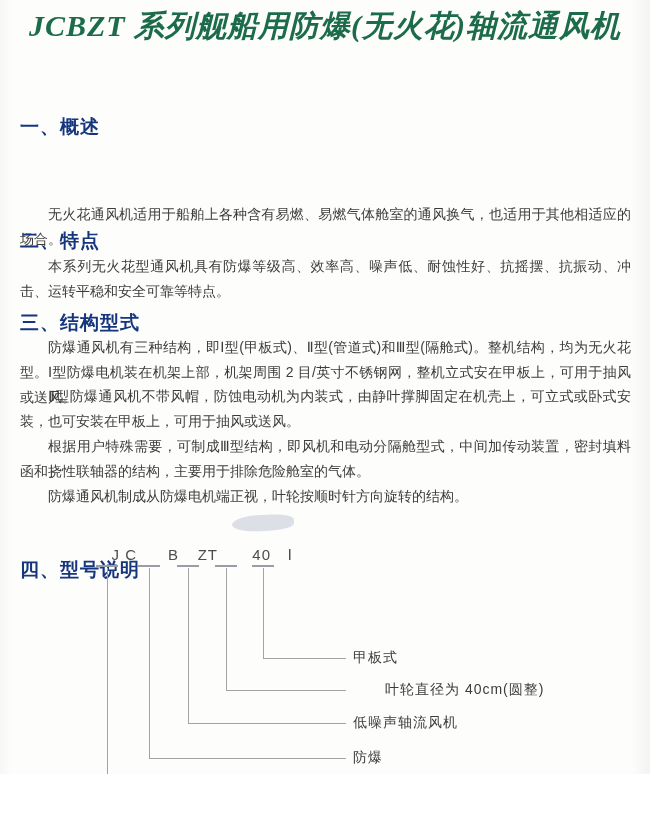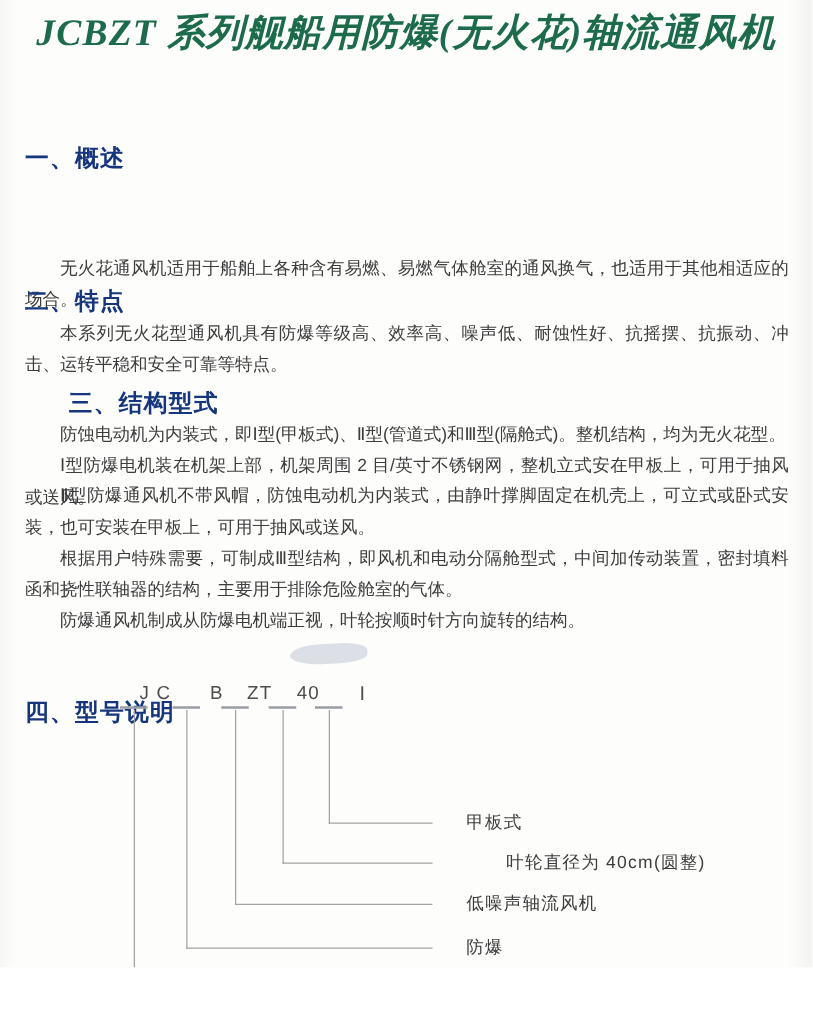--- a/index.html
+++ b/index.html
@@ -21,75 +21,75 @@
   .sec-heading{
     position:absolute;left:20px;
     font-size:19px;font-weight:bold;color:#15357d;
     letter-spacing:1px;
   }
   .para{
     position:absolute;left:20px;width:611px;
     font-size:14px;line-height:24.6px;color:#3c3c3c;
     text-align:justify;text-indent:2em;
   }
-  .h-1{top:82px;margin-top:32px;} .h-2{top:228px;} .h-3{top:310px;margin-left:35px;} .h-4{top:509px;margin-top:48px;}
+  .h-1{top:82px;margin-top:32px;} .h-2{top:228px;} .h-3{top:310px;} .h-4{top:509px;margin-top:48px;}
   .p-a{top:104px;} .p-b{top:202px;}
   .p-c{top:254px;}
   .p-d{top:335px;} .p-e{top:360px;} .p-f{top:384px;} .p-g{top:434px;} .p-h{top:484px;}
 
   
   .smudge{
     position:absolute;left:232px;top:515px;width:62px;height:16px;
     background:#d9dbe4;
     border-radius:50% 45% 45% 55% / 65% 50% 50% 60%;
     transform:rotate(-3deg);
     opacity:.9;
   }
 
   
   .code{
     position:absolute;top:546px;width:60px;text-align:right;
     font-size:15px;color:#4d4d4d;letter-spacing:1px;
   }
   .code-jc{left:77px;} .code-b{left:119px;} .code-zt{left:158px;}
-  .code-40{left:196px;} .code-i{left:233px;font-family:"Liberation Serif",serif;}
+  .code-40{left:211px;} .code-i{left:233px;font-family:"Liberation Serif",serif;}
   .uline{
     position:absolute;top:565px;width:22px;height:2px;background:#9a9ea4;
   }
   .ul-jc{left:96px;} .ul-b{left:138px;} .ul-zt{left:177px;} .ul-40{left:215px;} .ul-i{left:252px;}
   .conn{
     position:absolute;top:568px;
     border-left:1px solid #a3a3a3;border-bottom:1px solid #a3a3a3;
   }
   .conn-i {left:263px;width:82px;height:90px;}
   .conn-40{left:226px;width:119px;height:122px;}
   .conn-zt{left:188px;width:157px;height:155px;}
   .conn-b {left:149px;width:196px;height:190px;}
   .conn-jc{left:107px;width:238px;height:219px;}
   .dlabel{
     position:absolute;left:353px;
-    font-size:14px;color:#3c3c3c;letter-spacing:1px;white-space:nowrap;margin-left:20px;
+    font-size:14px;color:#3c3c3c;letter-spacing:1px;white-space:nowrap;
   }
   .dl-i{top:649px;} .dl-40{top:681px;padding-left:32px;} .dl-zt{top:714px;} .dl-b{top:749px;} .dl-jc{top:778px;text-align:right;}
 </style>
 </head>
 <body>
 
 <div class="page">
 
   <div class="doc-title">JCBZT 系列舰船用防爆(无火花)轴流通风机</div>
 
   <div class="sec-heading h-1">一、概述</div>
   <div class="para p-b">无火花通风机适用于船舶上各种含有易燃、易燃气体舱室的通风换气，也适用于其他相适应的场合。</div>
 
   <div class="sec-heading h-2">二、特点</div>
   <div class="para p-c">本系列无火花型通风机具有防爆等级高、效率高、噪声低、耐蚀性好、抗摇摆、抗振动、冲击、运转平稳和安全可靠等特点。</div>
 
   <div class="sec-heading h-3">三、结构型式</div>
-  <div class="para p-d">防蚀电动机为内装式，即Ⅰ型(甲板式)、Ⅱ型(管道式)和Ⅲ型(隔舱式)。整机结构，均为无火花型。</div>
+  <div class="para p-d">防爆通风机有三种结构，即Ⅰ型(甲板式)、Ⅱ型(管道式)和Ⅲ型(隔舱式)。整机结构，均为无火花型。</div>
   <div class="para p-e">Ⅰ型防爆电机装在机架上部，机架周围 2 目/英寸不锈钢网，整机立式安在甲板上，可用于抽风或送风。</div>
   <div class="para p-f">Ⅱ型防爆通风机不带风帽，防蚀电动机为内装式，由静叶撑脚固定在机壳上，可立式或卧式安装，也可安装在甲板上，可用于抽风或送风。</div>
   <div class="para p-g">根据用户特殊需要，可制成Ⅲ型结构，即风机和电动分隔舱型式，中间加传动装置，密封填料函和挠性联轴器的结构，主要用于排除危险舱室的气体。</div>
   <div class="para p-h">防爆通风机制成从防爆电机端正视，叶轮按顺时针方向旋转的结构。</div>
 
   <div class="sec-heading h-4">四、型号说明</div>
   <div class="smudge"></div>
 
   <div class="code code-jc">J C</div>
   <div class="code code-b">B</div>

